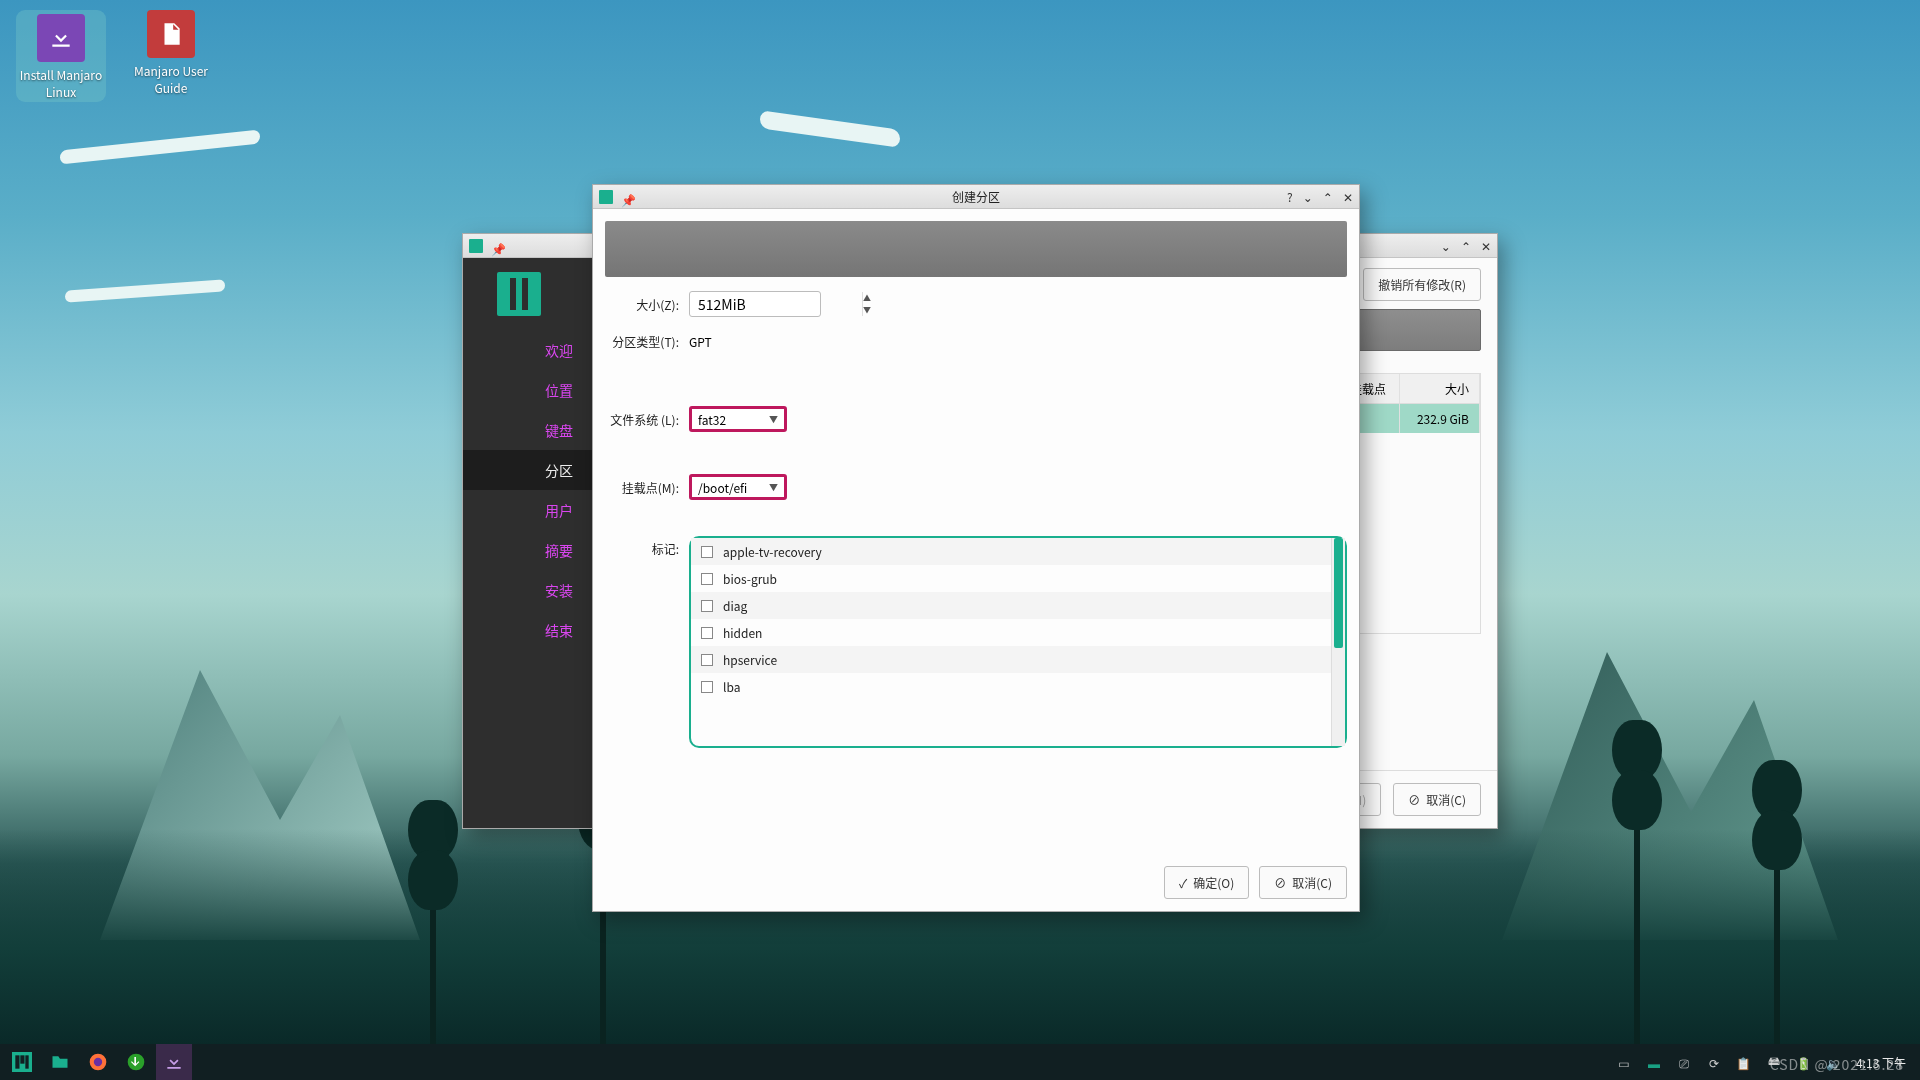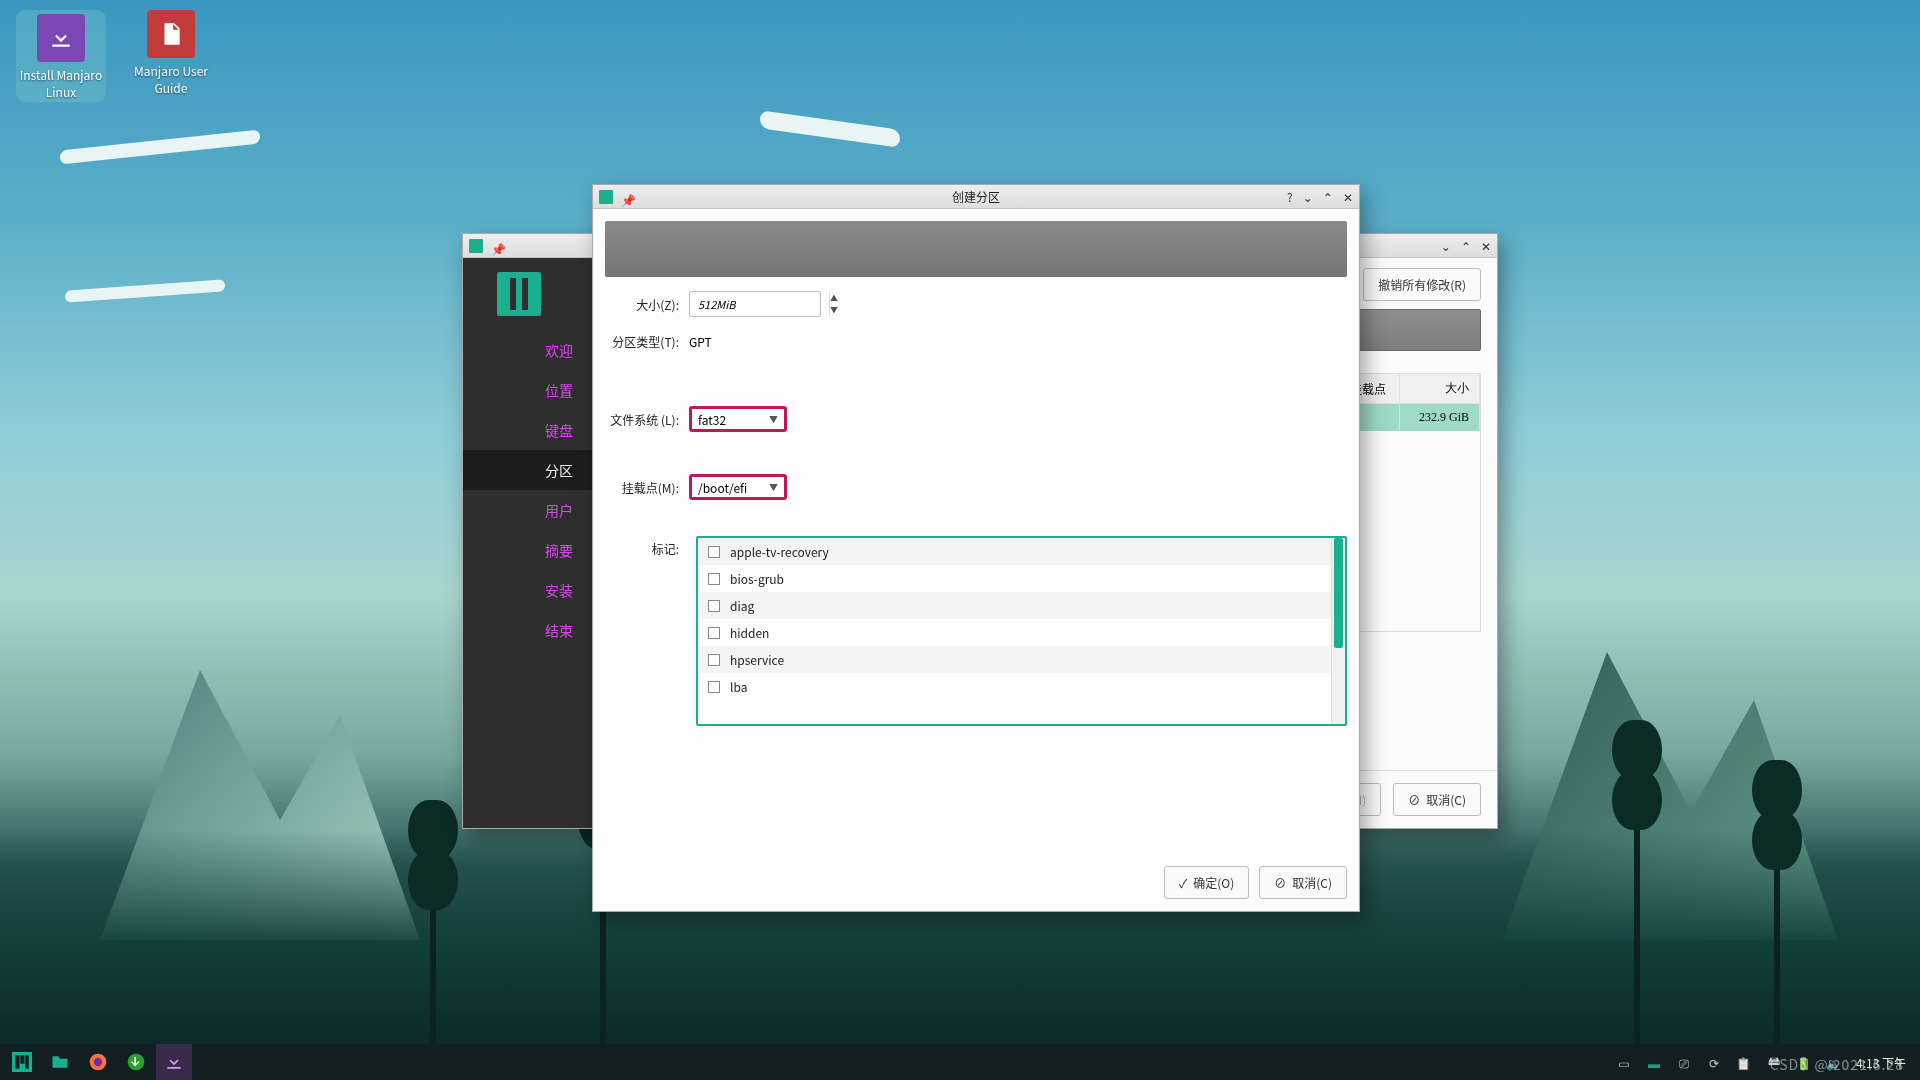--- a/index.html
+++ b/index.html
@@ -52,40 +52,40 @@
 .nav-item{padding:10px 20px;color:#d946ef;font-size:14px;text-align:right;}
 .nav-item.active{background:#1d1d1d;color:#eee;}
 .main{flex:1;background:#fbfbfb;display:flex;flex-direction:column;}
 .main-inner{padding:10px 16px;flex:1;display:flex;flex-direction:column;}
 .toprow{display:flex;gap:10px;justify-content:flex-end;margin-bottom:8px;}
 .btn{padding:7px 14px;border:1px solid #bcbcbc;background:#fafafa;border-radius:3px;color:#333;cursor:pointer;display:inline-flex;align-items:center;gap:6px;}
 .btn.disabled{color:#aaa;}
 .graybar{height:42px;background:linear-gradient(#8e8e8e,#7d7d7d);border:1px solid #6a6a6a;border-radius:2px;}
 .tbl{margin-top:22px;border:1px solid #ddd;}
 .tbl-h{display:flex;background:#f0f0f0;border-bottom:1px solid #ddd;}
-.tbl-h>div,.tbl-r>div{padding:6px 10px;border-right:1px solid #e0e0e0;}.cmnt{width:60px;}.csz{flex:1;text-align:right;font-family:Liberation Serif, serif;}
+.tbl-h>div,.tbl-r>div{padding:6px 10px;border-right:1px solid #e0e0e0;}.cmnt{width:60px;}.csz{flex:1;text-align:right;}
 .tbl-r{display:flex;background:#9fd9c7;}
 .ops{display:flex;gap:14px;margin:16px 0 10px;flex-wrap:wrap;}
 .ops2{display:flex;gap:14px;}
 .bottombar{display:flex;gap:12px;justify-content:flex-end;padding:12px 16px;border-top:1px solid #ddd;}
 
 .dialog{left:592px;top:184px;width:768px;height:728px;}
 .dialog .body{padding:12px;height:calc(100% - 24px);display:flex;flex-direction:column;}
 .dgray{height:56px;background:linear-gradient(#8a8a8a,#757575);border-radius:2px;margin-bottom:14px;}
 .formrow{display:flex;align-items:center;margin-bottom:16px;}
 .flabel{width:84px;text-align:right;padding-right:10px;color:#222;}
 .spinner{display:flex;align-items:center;border:1px solid #bcbcbc;border-radius:3px;width:132px;height:26px;background:#fff;}
-.spinner input{border:none;flex:1;padding:0 8px;font-size:11px;outline:none;background:transparent;font-style:italic;}
+.spinner input{border:none;flex:1;padding:0 8px;font-size:14px;outline:none;background:transparent;}
 .spinner .ar{width:18px;display:flex;flex-direction:column;border-left:1px solid #ddd;}
 .spinner .ar span{height:12px;text-align:center;font-size:8px;line-height:12px;color:#555;cursor:pointer;}
 .sel{border:3px solid #be185d;border-radius:3px;height:26px;background:#fff;display:flex;align-items:center;padding:0 6px;min-width:98px;gap:8px;}
 .sel .v{flex:1;}
 .sel .car{font-size:9px;color:#555;}
 .inp{border:1px solid #bcbcbc;border-radius:3px;height:26px;width:140px;background:#fff;}
-.flags{border:2px solid #1aaf8e;border-radius:2px;height:190px;display:flex;margin-left:7px;}
+.flags{border:2px solid #1aaf8e;border-radius:10px;height:212px;display:flex;margin-left:0;}
 .flags-list{flex:1;overflow:hidden;}
 .flag{display:flex;align-items:center;gap:10px;padding:5px 10px;color:#222;}
 .flag:nth-child(odd){background:#f4f4f4;}
 .cb{width:12px;height:12px;border:1px solid #888;background:#fff;display:inline-flex;align-items:center;justify-content:center;}
 .cb.on::after{content:"";width:8px;height:8px;background:#1aaf8e;}
 .scrollbar{width:14px;border-left:1px solid #ddd;display:flex;flex-direction:column;}
 .sb-track{flex:1;background:#f0f0f0;position:relative;}
 .sb-thumb{position:absolute;top:0;left:2px;right:2px;height:110px;background:#1aaf8e;border-radius:2px;}
 .dialog-buttons{margin-top:auto;display:flex;gap:10px;justify-content:flex-end;padding-top:16px;}
 .watermark{position:absolute;right:16px;bottom:6px;color:rgba(230,230,230,.55);font-size:14px;letter-spacing:1px;}

